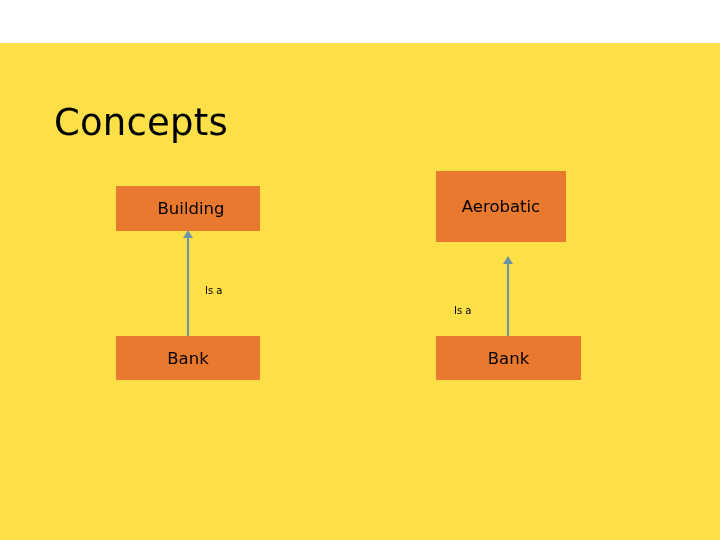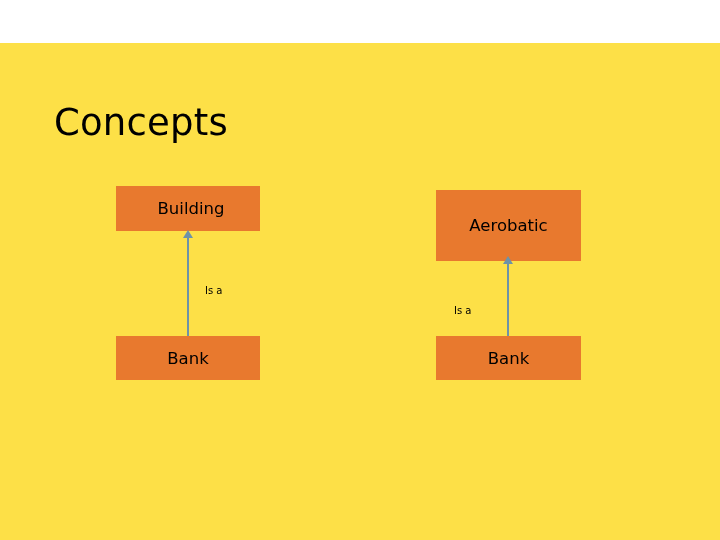--- a/index.html
+++ b/index.html
@@ -48,21 +48,21 @@
     font-weight: 400;
     box-sizing: border-box;
     padding: 0 6px;
   }
   .concept-box .box-label {
     display: block;
     width: 100%;
   }
 
   #box-building    { left: 116px; top: 143px; width: 144px; height: 45px; padding-left: 12px; }
-  #box-aerobatic   { left: 436px; top: 147px; width: 145px; height: 71px; justify-content: flex-end; }
+  #box-aerobatic   { left: 436px; top: 128px; width: 130px; height: 71px; justify-content: flex-end; }
   #box-bank-left   { left: 116px; top: 293px; width: 144px; height: 44px; }
   #box-bank-right  { left: 436px; top: 293px; width: 145px; height: 44px; }
 
   
   .connector {
     position: absolute;
     width: 14px;
   }
   .connector .shaft {
     position: absolute;

